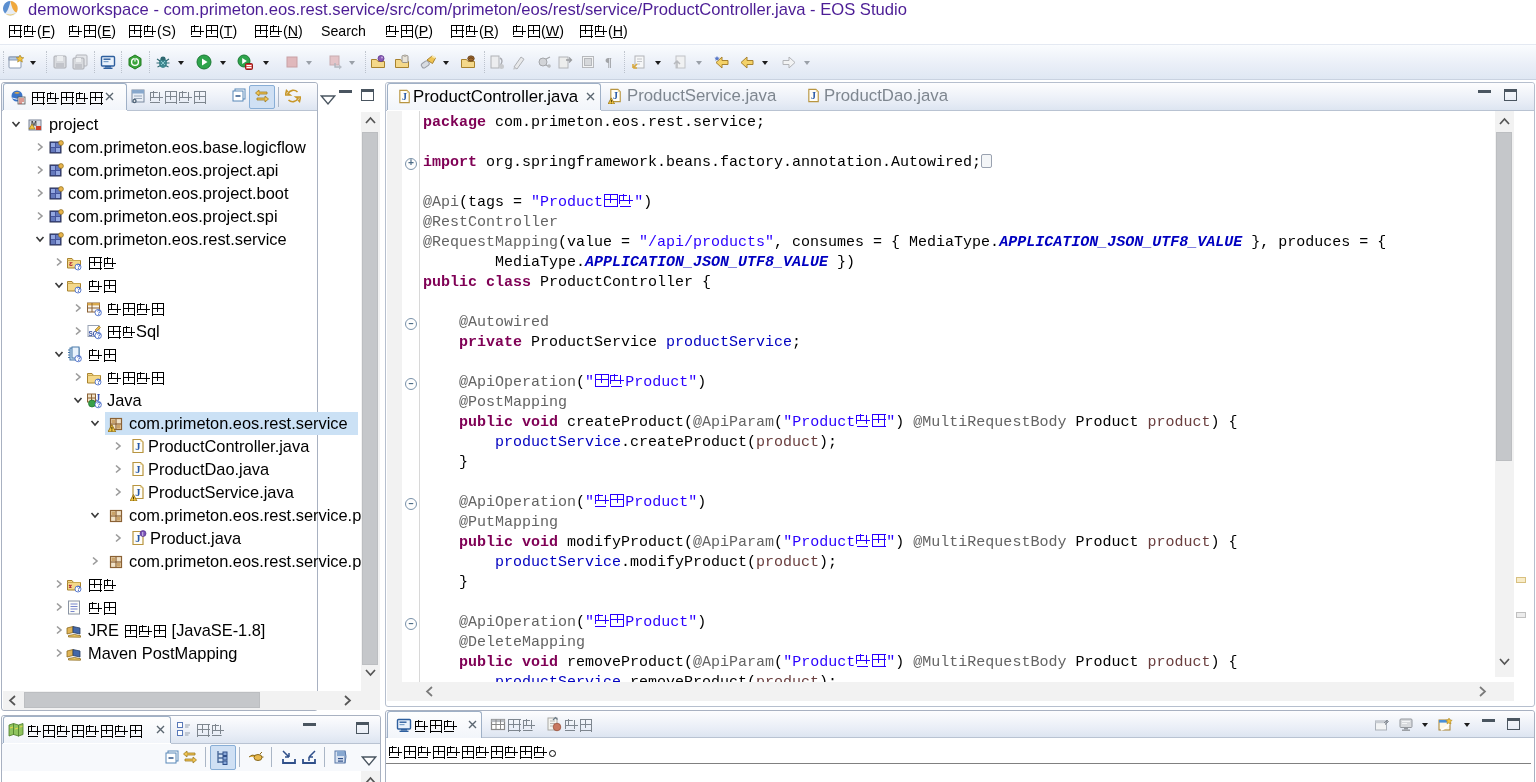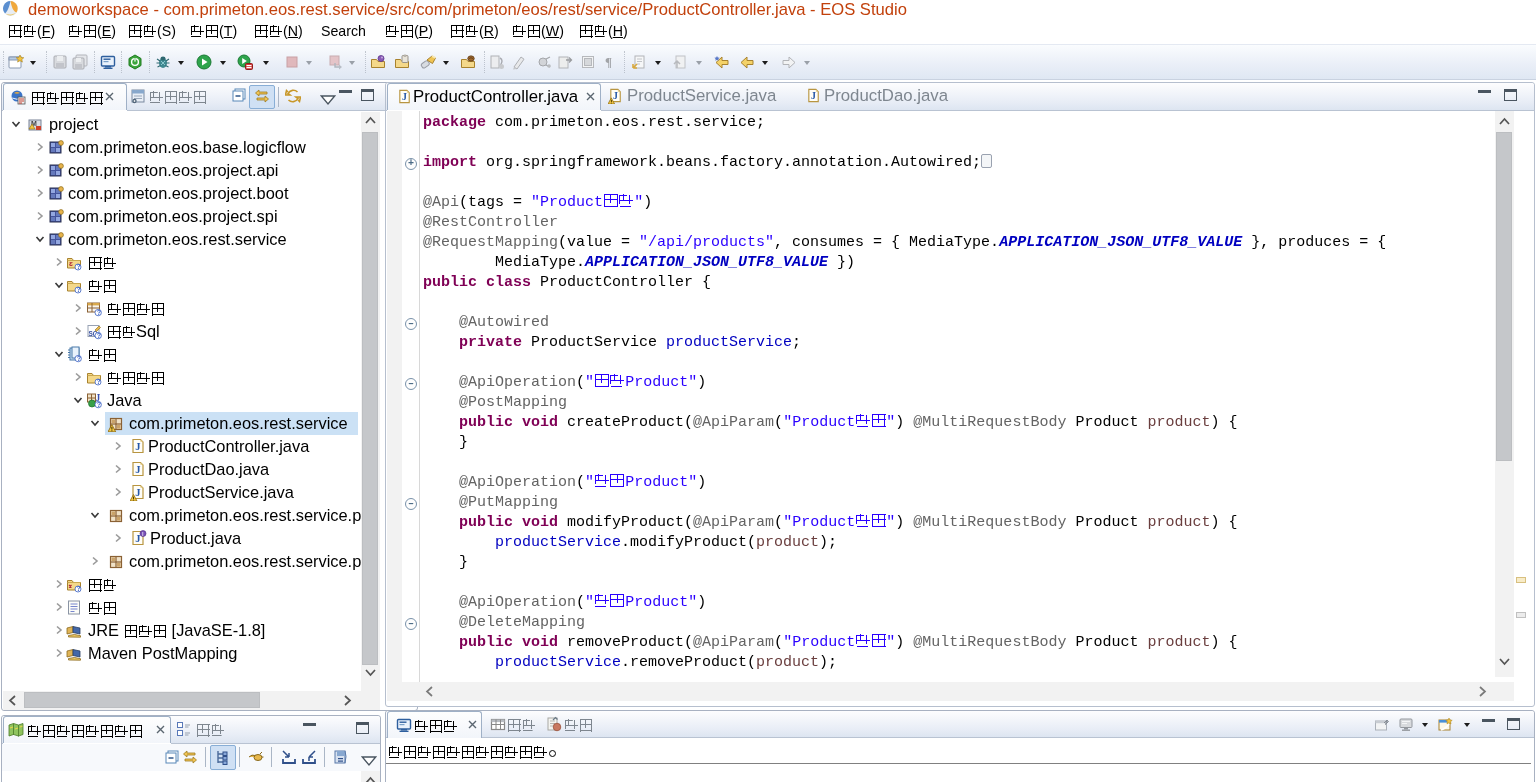--- a/index.html
+++ b/index.html
@@ -12,21 +12,21 @@
  linear-gradient(currentColor,currentColor) 48% 18%/1.2px 64% no-repeat,
  linear-gradient(currentColor,currentColor) 100% 0/1.2px 100% no-repeat}
 .z2{display:inline-block;width:12.5px;height:12.5px;margin:0 1px;vertical-align:-1.5px;background:
  linear-gradient(currentColor,currentColor) 0 8%/60% 1.3px no-repeat,
  linear-gradient(currentColor,currentColor) 0 50%/100% 1.2px no-repeat,
  linear-gradient(currentColor,currentColor) 20% 100%/80% 1.4px no-repeat,
  linear-gradient(currentColor,currentColor) 28% 0/1.2px 55% no-repeat,
  linear-gradient(currentColor,currentColor) 78% 28%/1.2px 72% no-repeat,
  linear-gradient(currentColor,currentColor) 0 30%/1.2px 70% no-repeat}
 
-#title{left:0;top:0;width:1536px;height:17px;font-size:16.6px;color:#c2410c;white-space:nowrap}
+#title{left:0;top:0;width:1536px;height:17px;font-size:16.6px;color:#4c1d95;white-space:nowrap}
 #title .t{position:absolute;left:28px;top:0px}
 
 #menu{left:0;top:17px;width:1536px;height:27px;font-size:14.2px;color:#000}
 #menu span.m{position:absolute;top:6px}
 #menu u{text-decoration:underline}
 
 #tbar{left:0;top:44px;width:1536px;height:36px;background:linear-gradient(#fafcfe,#e9eef7 60%,#dfe7f3);border-top:1px solid #e4e9f2;border-bottom:1px solid #c9d2e0}
 .sep{position:absolute;top:6px;height:22px;border-left:1px dotted #98a0ac;opacity:.55}
 .ti{position:absolute;top:9px;width:16px;height:16px}
 .da{position:absolute;top:16px;width:0;height:0;border:3.6px solid transparent;border-top:4.6px solid #1c1c1c}
@@ -272,21 +272,21 @@
 <svg class="ti" style="left:739px" viewBox="0 0 16 16">
       <path d="M8 3 v3.5 h6 v4 h-6 v3.5 l-6-5.5z" fill="#f4d268" stroke="#a8822e"></path>
     </svg>
 <span class="da" style="left:762px"></span>
 <svg class="ti" style="left:781px" viewBox="0 0 16 16">
       <path d="M8 3 v3.5 H2 v4 h6 v3.5 l6-5.5z" fill="#f2f3f4" stroke="#b2b4b8"></path>
     </svg>
 <span class="da dag" style="left:804px"></span>
 </div>
 
-<div class="panel" id="lpanel" style="left:1px;top:82px;width:417px;height:629px">
+<div class="panel" id="lpanel" style="left:1px;top:82px;width:317px;height:629px">
 <div class="tabbar" style="height:28px">
 <div class="tab on" style="left:1px;width:124px">
  <svg class="tico" style="left:6px" viewBox="0 0 16 16">
           <circle cx="7" cy="7" r="5.5" fill="#3a74c8"></circle>
           <path d="M4 4 a5.5 5.5 0 0 1 6 0 q-3 1.5-6 0z" fill="#e8a83c"></path>
           <path d="M2.2 9 q4.8 2.5 9.6 0" stroke="#fff" fill="none" stroke-width=".9"></path>
           <rect x="8" y="8" width="7" height="7" fill="#f0f0f0" stroke="#555" stroke-width=".8"></rect>
           <path d="M9 10 h5 M9 12 h5 M9 14 h3" stroke="#c03020" stroke-width=".9"></path>
         </svg>
  <span class="tx" style="left:27px;color:#000"><span class="z"></span><span class="z2"></span><span class="z"></span><span class="z2"></span><span class="z"></span></span>
@@ -763,20 +763,21 @@
 <div><span class="a">@RequestMapping</span>(value = <span class="s">"/api/products"</span>, consumes = { MediaType.<span class="c">APPLICATION_JSON_UTF8_VALUE</span> }, produces = {</div>
 <div>        MediaType.<span class="c">APPLICATION_JSON_UTF8_VALUE</span> })</div>
 <div><span class="k">public</span> <span class="k">class</span> ProductController {</div>
 <div>&nbsp;</div>
 <div>    <span class="a">@Autowired</span></div>
 <div>    <span class="k">private</span> ProductService <span class="f">productService</span>;</div>
 <div>&nbsp;</div>
 <div>    <span class="a">@ApiOperation</span>(<span class="s">"<span class="z"></span><span class="z2"></span>Product"</span>)</div>
 <div>    <span class="a">@PostMapping</span></div>
 <div>    <span class="k">public</span> <span class="k">void</span> createProduct(<span class="a">@ApiParam</span>(<span class="s">"Product<span class="z2"></span><span class="z"></span>"</span>) <span class="a">@MultiRequestBody</span> Product <span class="p">product</span>) {</div>
+<div>        <span class="f">productService</span>.createProduct(<span class="p">product</span>);</div>
 <div>    }</div>
 <div>&nbsp;</div>
 <div>    <span class="a">@ApiOperation</span>(<span class="s">"<span class="z2"></span><span class="z"></span>Product"</span>)</div>
 <div>    <span class="a">@PutMapping</span></div>
 <div>    <span class="k">public</span> <span class="k">void</span> modifyProduct(<span class="a">@ApiParam</span>(<span class="s">"Product<span class="z2"></span><span class="z"></span>"</span>) <span class="a">@MultiRequestBody</span> Product <span class="p">product</span>) {</div>
 <div>        <span class="f">productService</span>.modifyProduct(<span class="p">product</span>);</div>
 <div>    }</div>
 <div>&nbsp;</div>
 <div>    <span class="a">@ApiOperation</span>(<span class="s">"<span class="z2"></span><span class="z"></span>Product"</span>)</div>
 <div>    <span class="a">@DeleteMapping</span></div>

